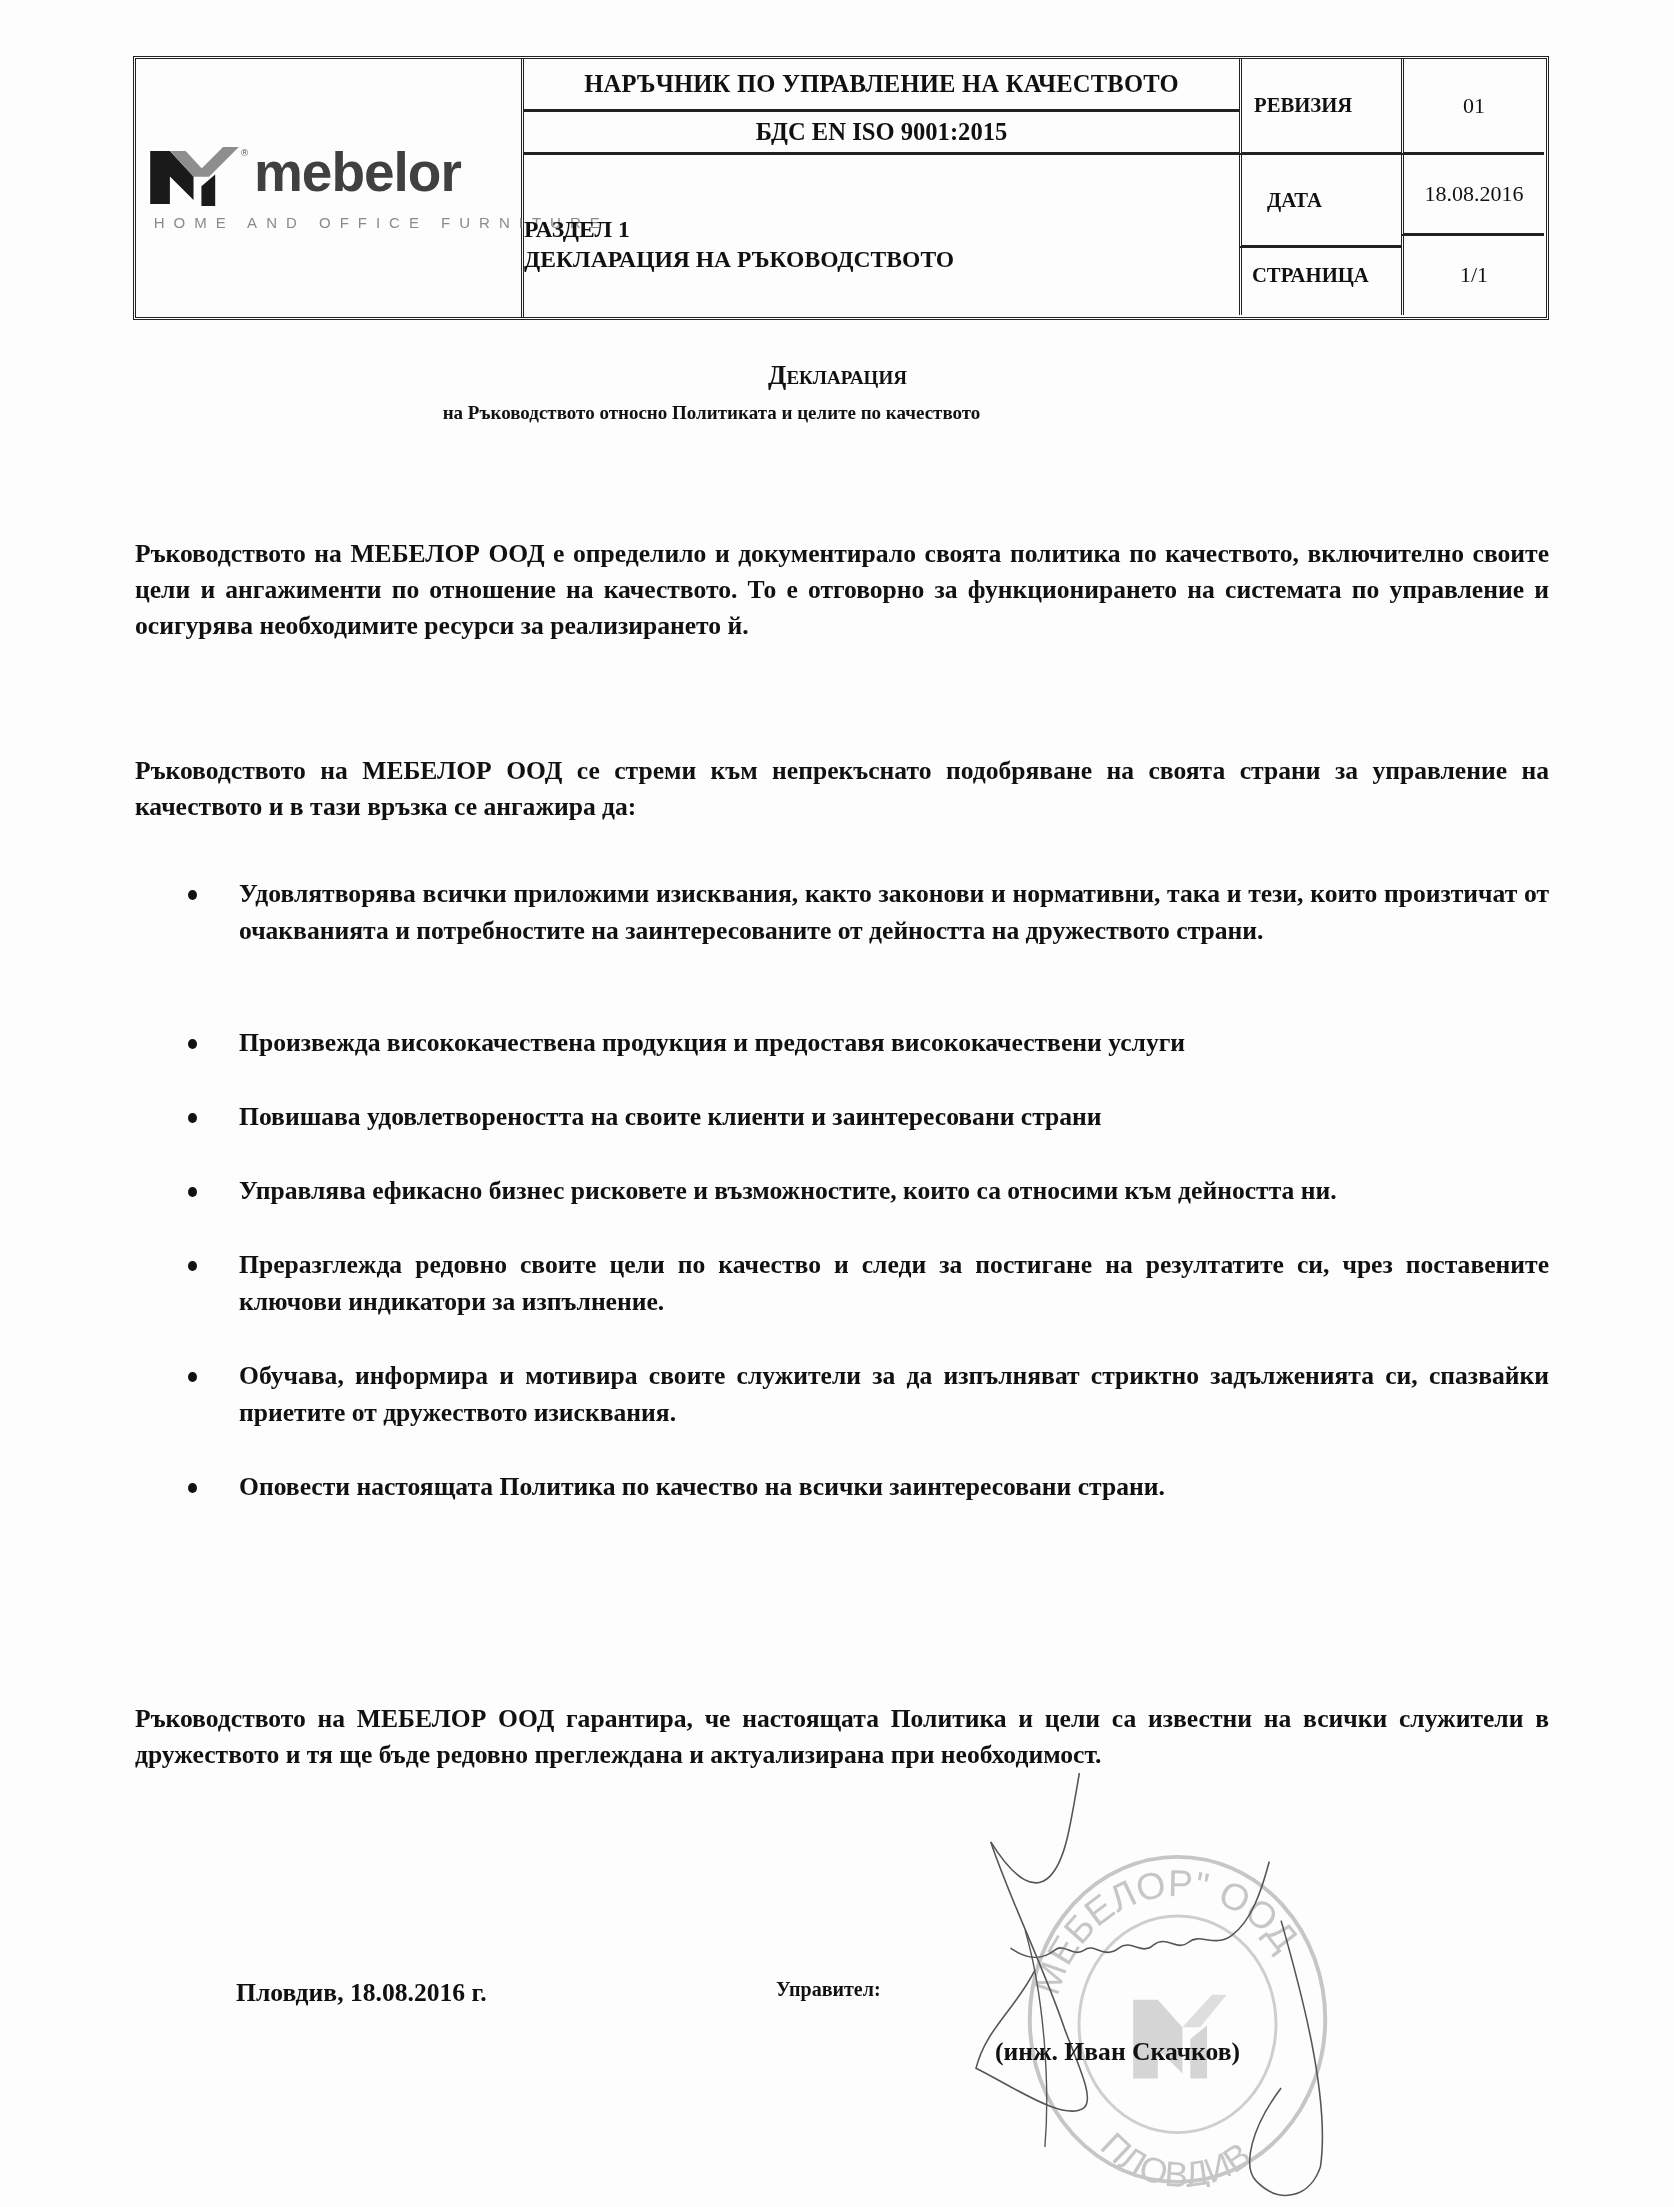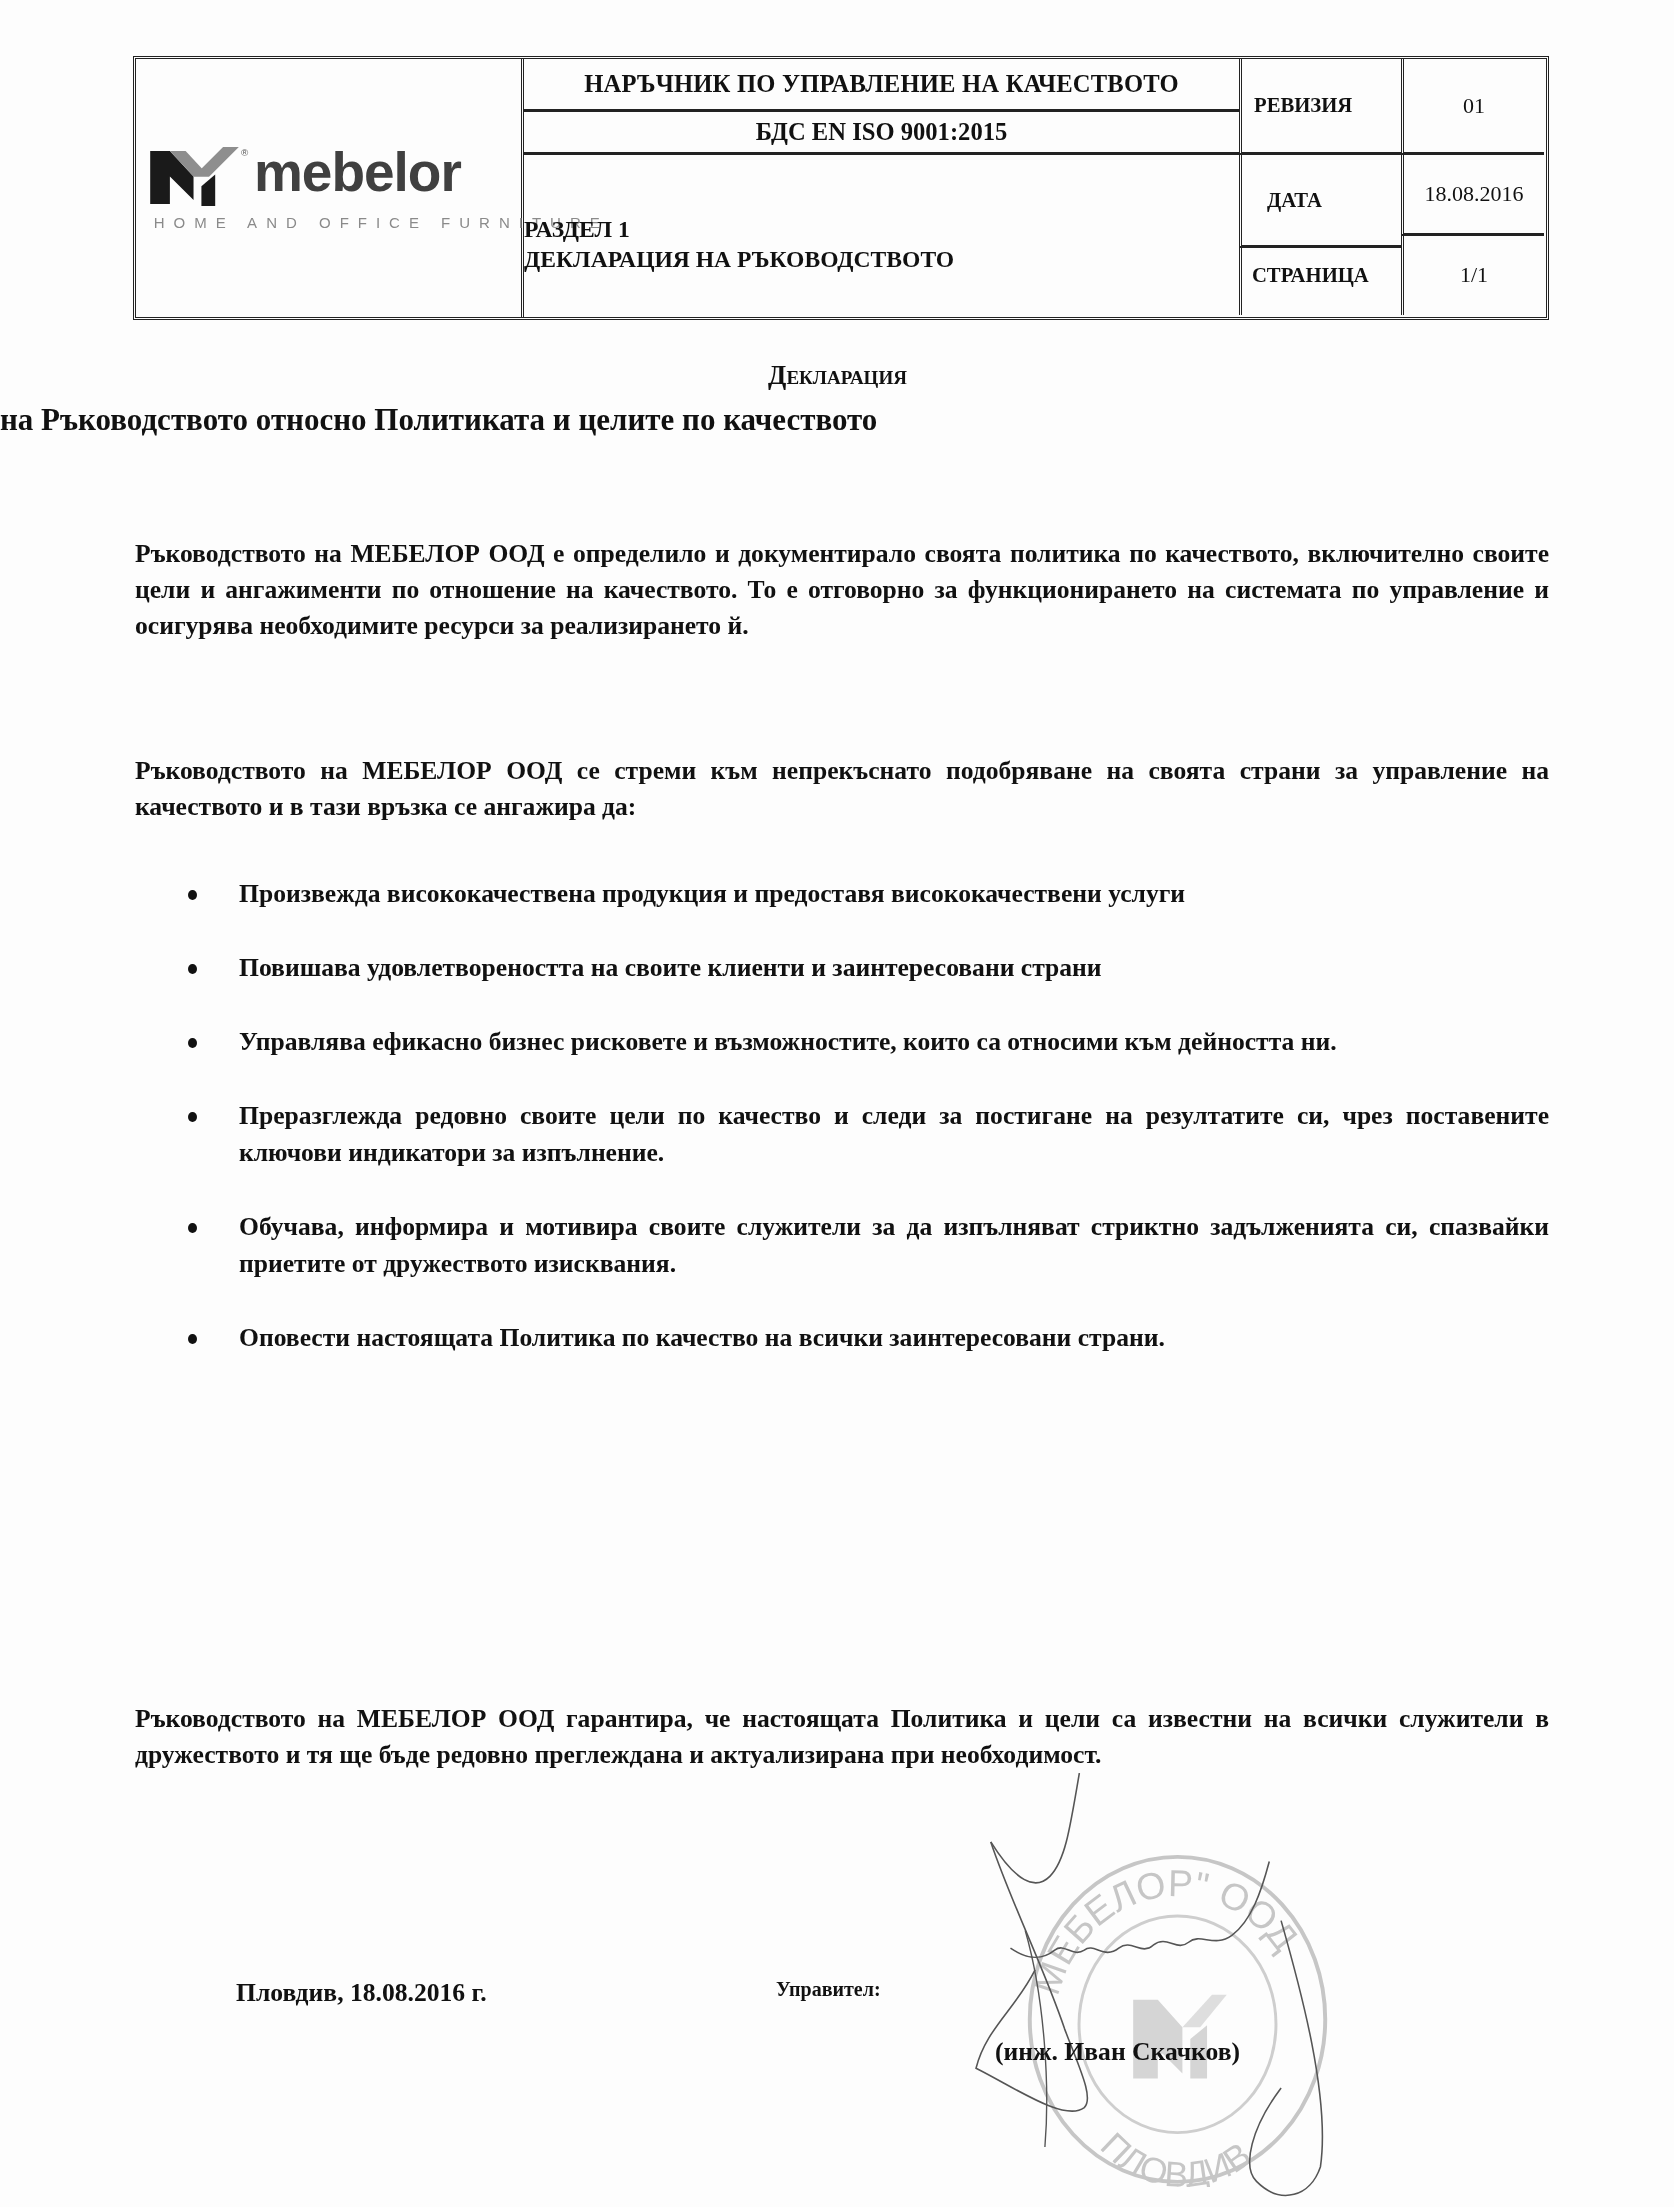--- a/index.html
+++ b/index.html
@@ -40,21 +40,21 @@
     .logo { position: absolute; left: 9.9px; top: 84px; width: 374px; height: 89px; }
     .logo-word { position: absolute; left: 108px; top: 0px; font-family: Liberation Sans, sans-serif;
       font-size: 55px; font-weight: bold; color: #404040; letter-spacing: -1px; line-height: 59px; }
     .logo-reg { position: absolute; left: 95px; top: 3.9px; font-size: 9.9px; font-family: "Liberation Sans", sans-serif; color: #555; }
     .logo-tag { position: absolute; left: 7.9px; top: 71px; font-family: "Liberation Sans", "DejaVu Sans", sans-serif;
       font-size: 15px; letter-spacing: 9px; color: #8a8a8a; white-space: nowrap; }
 
     
     .doc-title { position: absolute; left: 0; width: 1675px; top: 360px; text-align: center; font-weight: bold;
       font-size: 26.6px; font-variant: small-caps; }
-    .doc-subtitle { position: absolute; left: 0; width: 1423px; top: 402px; font-weight: bold; font-size: 31px; }
+    .doc-subtitle { position: absolute; left: 0; width: 1423px; top: 402px; text-align: center; font-weight: bold; font-size: 19px; }
     .para { position: absolute; left: 135px; width: 1414px; font-weight: bold; font-size: 25.6px; line-height: 36px;
       text-align: justify; }
     .p1 { top: 510px; }
     .p2 { top: 727px; }
     .p3 { top: 1675px; }
 
     .bullets { position: absolute; left: 180px; width: 1369px; top: 875px; margin: 0; padding: 0; list-style: none; }
     .bullet { position: relative; padding-left: 59px; font-weight: bold; font-size: 25.6px; line-height: 37px; text-align: justify; }
     .bullet .dot { position: absolute; left: 7.9px; top: 14.8px; width: 8.9px; height: 9.9px; border-radius: 50%; background: #111; }
     .b1 { margin-bottom: 75px; }
@@ -121,20 +121,24 @@
     </div>
   </div>
 
   <div class="doc-title">Декларация</div>
   <div class="doc-subtitle">на Ръководството относно Политиката и целите по качеството</div>
 
   <p class="para p1">Ръководството на МЕБЕЛОР ООД е определило и документирало своята политика по качеството, включително своите цели и ангажименти по отношение на качеството. То е отговорно за функционирането на системата по управление и осигурява необходимите ресурси за реализирането й.</p>
   <p class="para p2">Ръководството на МЕБЕЛОР ООД се стреми към непрекъснато подобряване на своята страни за управление на качеството и в тази връзка се ангажира да:</p>
 
   <ul class="bullets">
+    <li class="bullet b1">
+      <span class="dot"></span>
+      <span>Удовлятворява всички приложими изисквания, както законови и нормативни, така и тези, които произтичат от очакванията и потребностите на заинтересованите от дейността на дружеството страни.</span>
+    </li>
     <li class="bullet b2">
       <span class="dot"></span>
       <span>Произвежда висококачествена продукция  и предоставя висококачествени услуги</span>
     </li>
     <li class="bullet b3">
       <span class="dot"></span>
       <span>Повишава удовлетвореността на своите клиенти и заинтересовани страни</span>
     </li>
     <li class="bullet b4">
       <span class="dot"></span>

